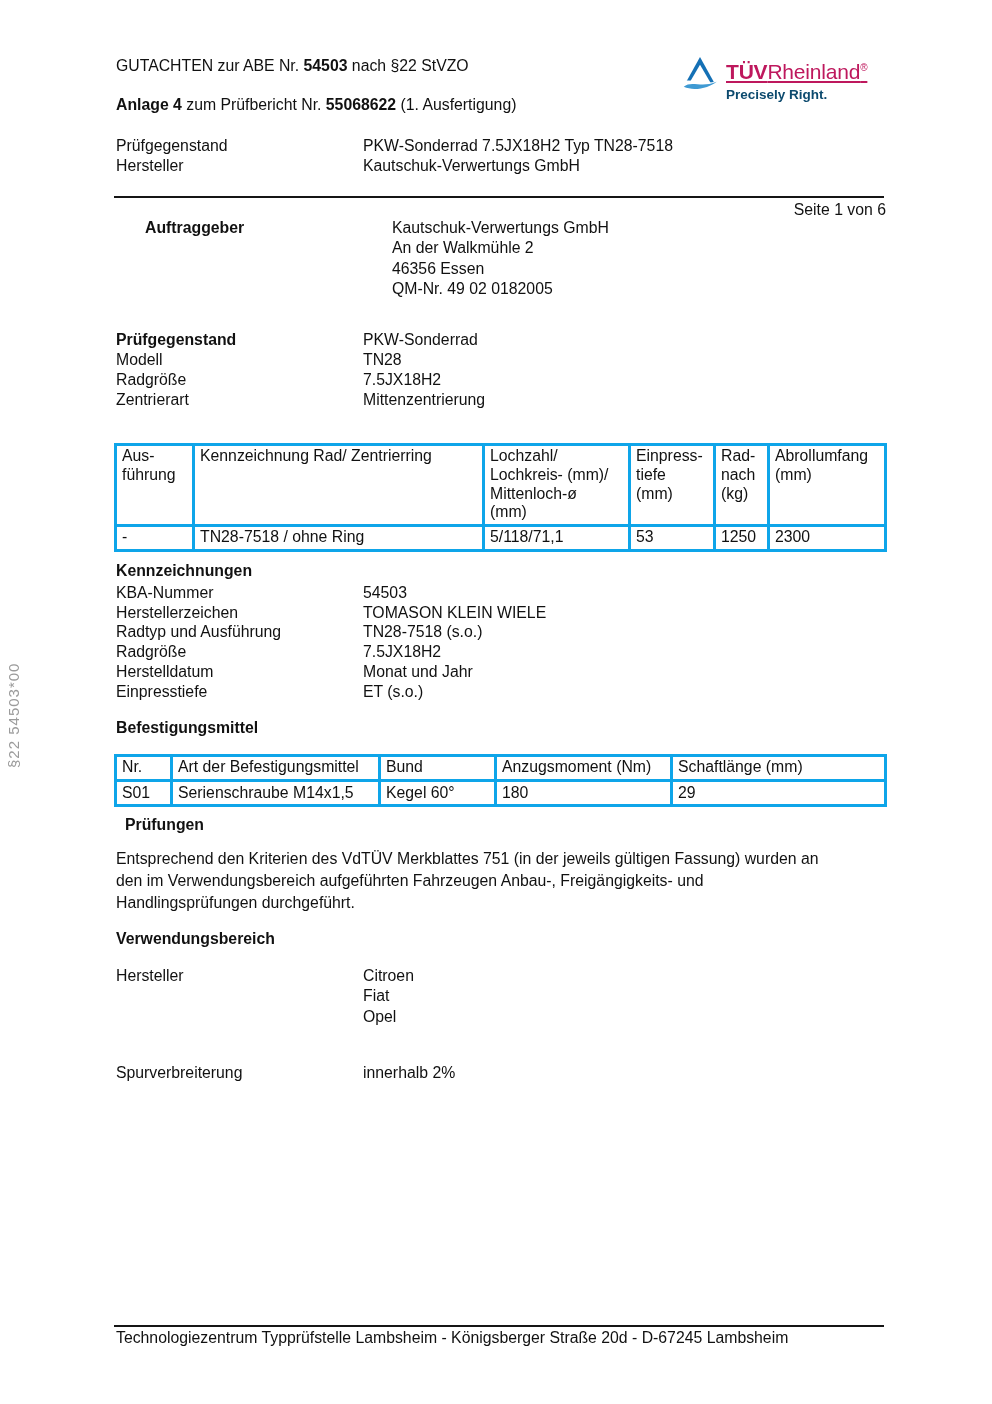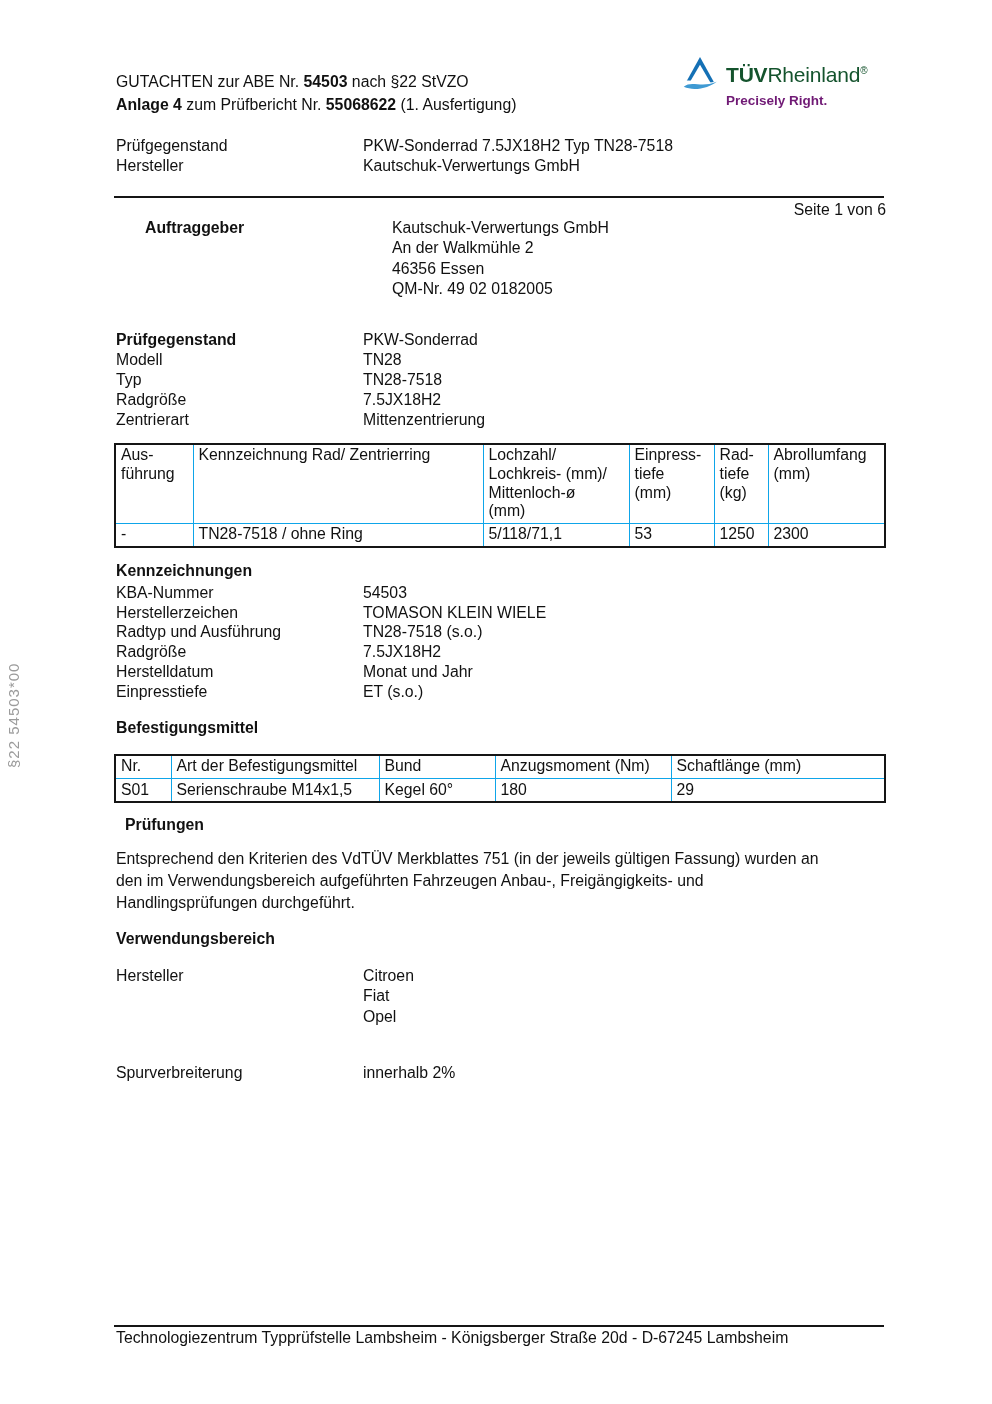--- a/index.html
+++ b/index.html
@@ -13,36 +13,36 @@
   .page { position:absolute; inset:0; background:#fff; }
   .abs { position:absolute; left:116px; width:770px; }
   .b { font-weight:bold; }
   .pre { white-space:pre-line; }
 
   
   .hline { font-size:15.8px; }
   .logo { position:absolute; left:682px; top:50px; width:210px; display:flex; align-items:flex-start; }
   .logo-tri { width:36px; height:46px; margin-right:8px; flex:none; }
   .logo-txt { padding-top:7px; }
-  .brand { font-size:21px; line-height:28px; color:#14532d; letter-spacing:-0.2px; }
+  .brand { font-size:21px; line-height:22px; color:#be185d; letter-spacing:-0.2px;text-decoration:underline; }
   .brand sup { font-size:10px; vertical-align:super; }
-  .tagline { font-size:13.5px; font-weight:bold; color:#701a75; margin-top:2px; }
+  .tagline { font-size:13.5px; font-weight:bold; color:#0c4a6e; margin-top:2px; }
 
   .rule { border-top:2px solid #151515; height:0; }
   .pagenum { text-align:right; }
 
   
   .kv { display:grid; grid-template-columns:239px 1fr;gap:8px; }
   .kv .lines > div { line-height:20.3px; }
   .rows20 > div { line-height:20px; }
   .rows197 > div { line-height:19.7px; }
 
   
   table { border-collapse:collapse; width:770px; table-layout:fixed; border:2px solid #151515; }
-  td, th { border:1px solid #0ea5e9; font-weight:normal; text-align:left;
+  td, th { border:3px solid #0ea5e9; font-weight:normal; text-align:left;
            vertical-align:top; padding:1px 5px 2px 5px; font-size:15.8px; line-height:18.8px; }
   .t1 .drow td { height:22px; }
   .t2 td { line-height:19px; height:21px; }
 
   .heading { font-weight:bold; }
 
   
   .side-text {
     position:absolute; left:4px; top:768px;
     transform:rotate(-90deg); transform-origin:0 0;
@@ -65,21 +65,21 @@
       <path d="M26 12 L43.5 42 L8.5 42 Z" fill="#ffffff"></path>
       <path d="M0 48 L0 37 C 14 30, 30 44, 52 35 L52 48 Z" fill="#ffffff"></path>
       <path d="M2.5 44 C 13 34, 28 46, 50 36.5 C 40 45, 18 51, 2.5 44 Z" fill="#3f9ad3"></path>
     </svg>
     <div class="logo-txt">
       <div class="brand"><span class="b">TÜV</span><span>Rheinland</span><sup>®</sup></div>
       <div class="tagline">Precisely Right.</div>
     </div>
   </div>
 
-  <div class="abs hline" style="top:72px;"><span>GUTACHTEN zur ABE Nr. </span><span class="b">54503</span><span> nach §22 StVZO</span></div>
+  <div class="abs hline" style="top:56px;"><span>GUTACHTEN zur ABE Nr. </span><span class="b">54503</span><span> nach §22 StVZO</span></div>
 
   <div class="abs hline" style="top:95px;"><span class="b">Anlage 4</span><span> zum Prüfbericht Nr. </span><span class="b">55068622</span><span> (1. Ausfertigung)</span></div>
 
   <div class="abs" style="top:136px;">
     <div class="kv">
       <span>Prüfgegenstand</span>
       <span>PKW-Sonderrad 7.5JX18H2 Typ TN28-7518</span>
     </div>
     <div class="kv">
       <span>Hersteller</span>
@@ -101,24 +101,20 @@
   </div>
 
   <div class="abs rows20" style="top:330px;">
     <div class="kv">
       <span class="b">Prüfgegenstand</span>
       <span>PKW-Sonderrad</span>
     </div>
     <div class="kv">
       <span>Modell</span>
       <span>TN28</span>
-    </div>
-    <div class="kv">
-      <span>Typ</span>
-      <span>TN28-7518</span>
     </div>
     <div class="kv">
       <span>Radgröße</span>
       <span>7.5JX18H2</span>
     </div>
     <div class="kv">
       <span>Zentrierart</span>
       <span>Mittenzentrierung</span>
     </div>
   </div>
@@ -138,21 +134,21 @@
 führung</th>
       <th class="pre">Kennzeichnung Rad/ Zentrierring</th>
       <th class="pre">Lochzahl/
 Lochkreis- (mm)/
 Mittenloch-ø
 (mm)</th>
       <th class="pre">Einpress-
 tiefe
 (mm)</th>
       <th class="pre">Rad-
-tiefe
+nach
 (kg)</th>
       <th class="pre">Abrollumfang
 (mm)</th>
     </tr>
     <tr class="drow">
       <td>-</td>
       <td>TN28-7518 / ohne Ring</td>
       <td>5/118/71,1</td>
       <td>53</td>
       <td>1250</td>

